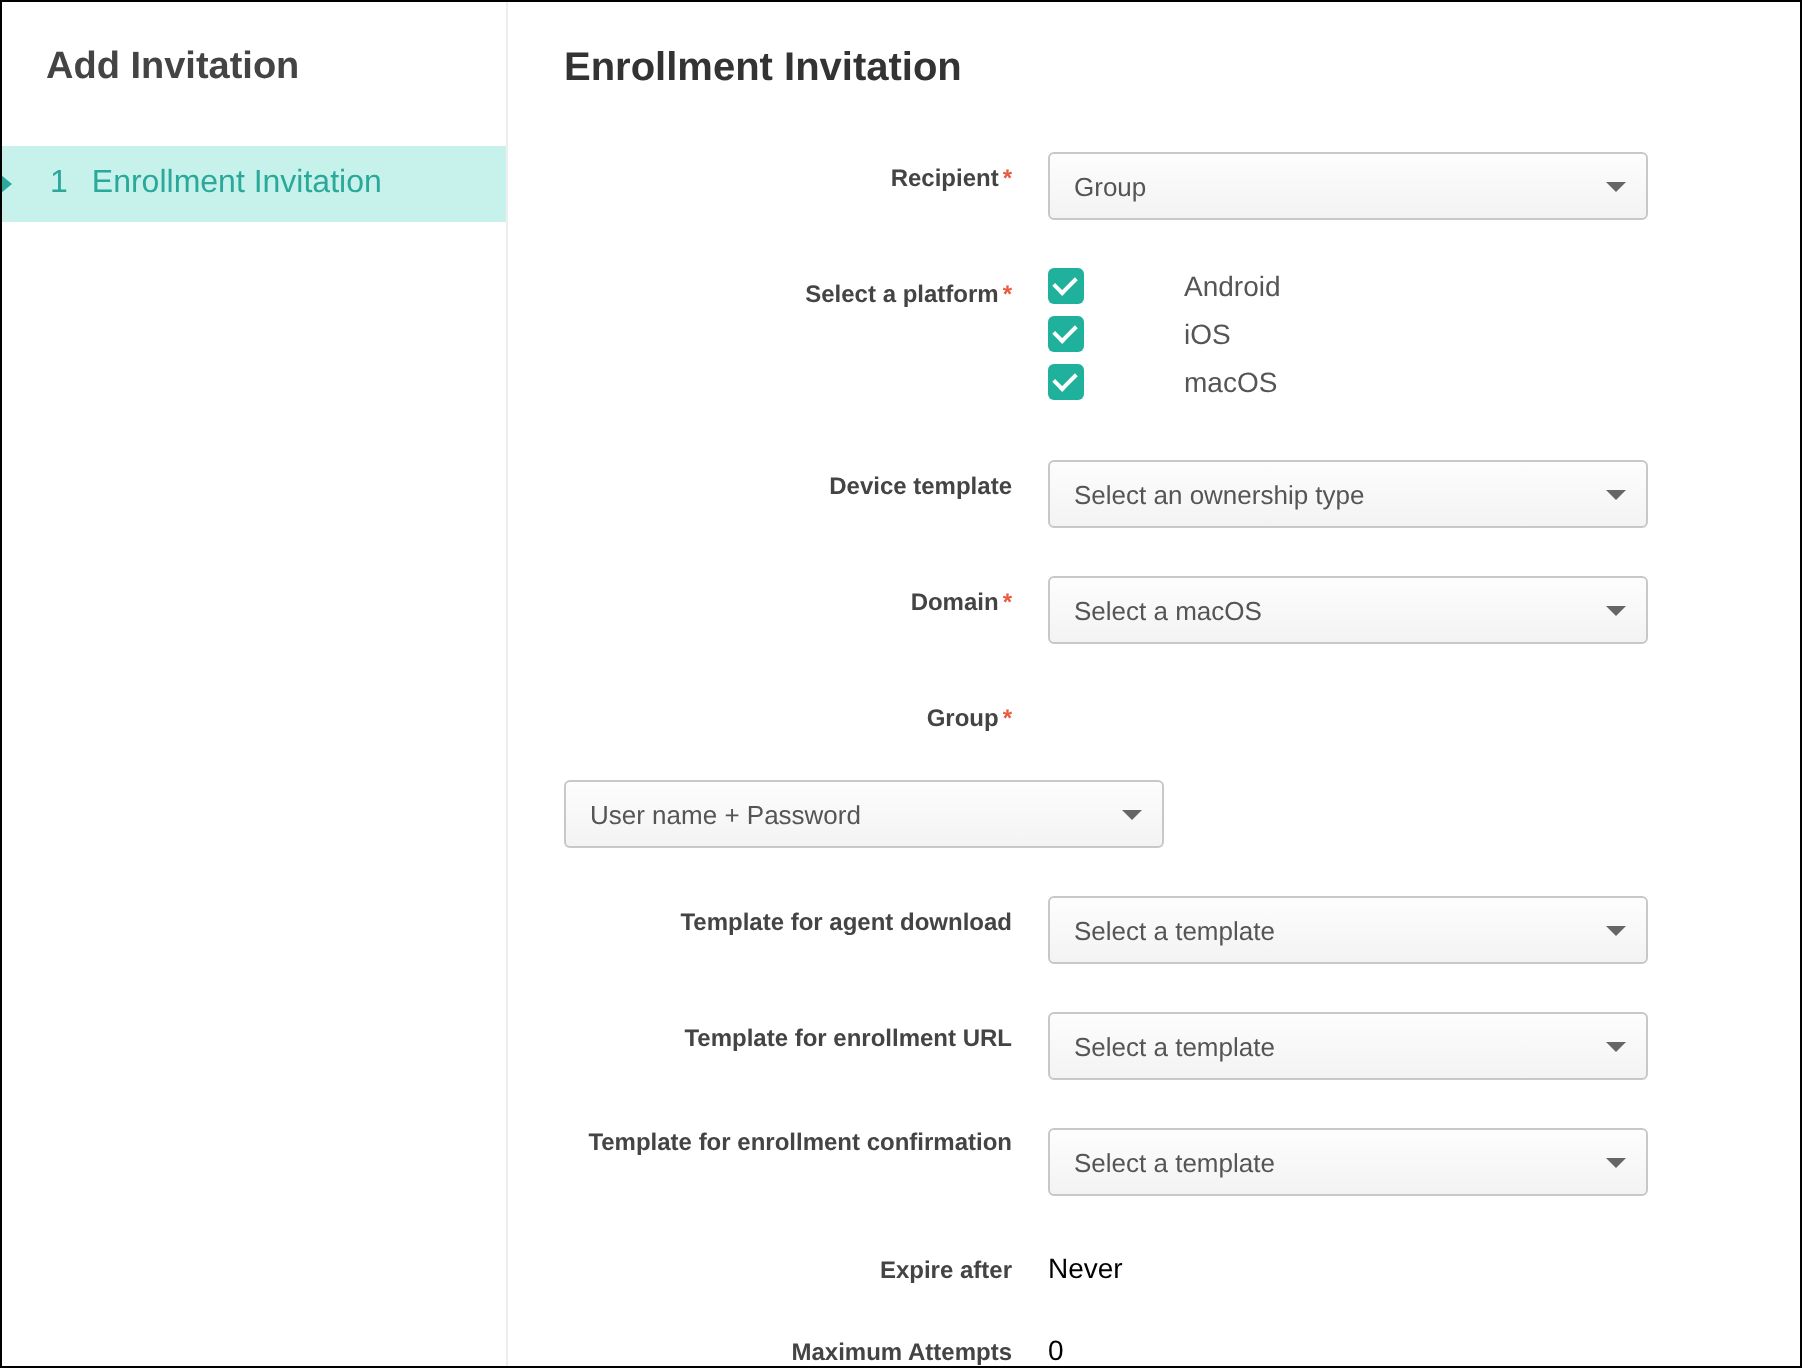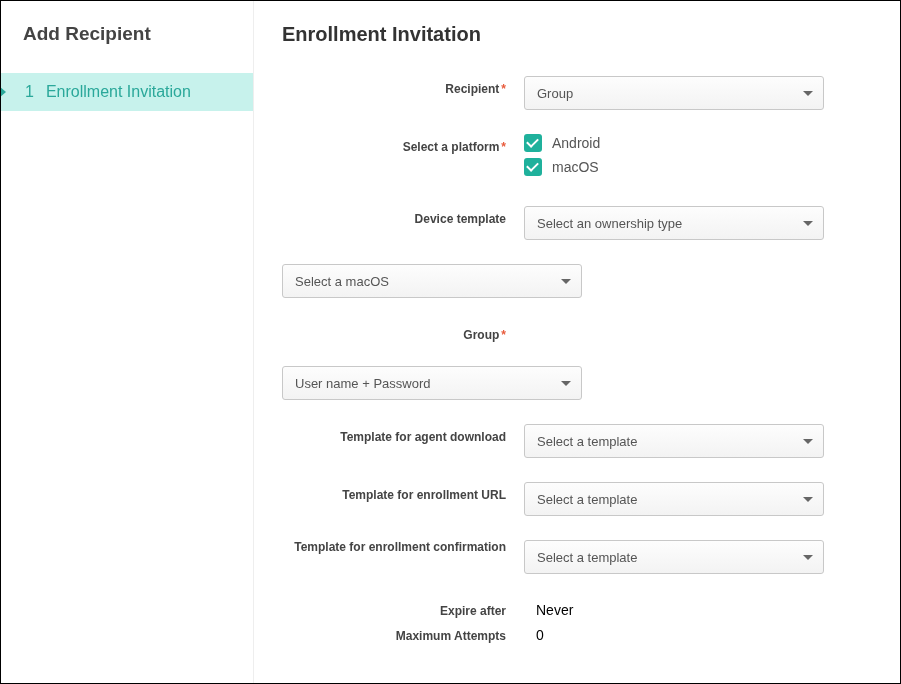--- a/index.html
+++ b/index.html
@@ -53,21 +53,21 @@
     padding: 22px 28px 10px 28px;
     overflow: hidden;
   }
   .main-title {
     font-size: 20px; font-weight: 700; color: #333; margin-bottom: 28px;
   }
   .form-row {
     display: flex; align-items: flex-start;
     margin-bottom: 22px;
   }
-  .form-row.compact { margin-bottom: 2px; gap: 12px; }
+  .form-row.compact { margin-bottom: 18px; }
   .label-col {
     width: 242px; min-width: 242px;
     text-align: right;
     padding-right: 18px;
     padding-top: 6px;
   }
   .label-col label {
     font-size: 12px; font-weight: 700; color: #444;
     line-height: 1.2;
   }
@@ -87,21 +87,21 @@
   }
   .select-box .caret {
     width: 0; height: 0;
     border-left: 5px solid transparent;
     border-right: 5px solid transparent;
     border-top: 5px solid #666;
   }
 
   .checkbox-row {
     display: flex; align-items: center; margin-bottom: 6px;
-    font-size: 14px; color: #555;
+    font-size: 14px; color: #555; gap: 40px;
   }
   .chk {
     width: 18px; height: 18px;
     background: #1fb19c;
     border-radius: 3px;
     margin-right: 10px;
     position: relative;
   }
   .chk::after {
     content: "";
@@ -114,21 +114,21 @@
   }
 
   .static-val { color: #000000; padding-top: 4px; display: inline-block; }
 </style>
 </head>
 <body>
 
 <div class="container">
   <div class="sidebar">
     <div class="sidebar-header">
-      <h2>Add Recipient</h2>
+      <h2>Add Invitation</h2>
     </div>
     <div class="step-item">
       <div class="step-caret"></div>
       <span class="step-num">1</span>
       <span class="step-label">Enrollment Invitation</span>
     </div>
   </div>
 
   <div class="main">
     <h1 class="main-title">Enrollment Invitation</h1>
@@ -149,38 +149,45 @@
       <div class="label-col">
         <label><span>Select a platform</span><span class="req">*</span></label>
       </div>
       <div class="field-col">
         <div class="checkbox-row">
           <span class="chk"></span>
           <span>Android</span>
         </div>
         <div class="checkbox-row">
           <span class="chk"></span>
+          <span>iOS</span>
+        </div>
+        <div class="checkbox-row">
+          <span class="chk"></span>
           <span>macOS</span>
         </div>
       </div>
     </div>
 
     <div class="form-row">
       <div class="label-col">
         <label>Device template</label>
       </div>
       <div class="field-col">
         <div class="select-box">
           <span>Select an ownership type</span>
           <span class="caret"></span>
         </div>
       </div>
     </div>
 
     <div class="form-row">
+      <div class="label-col">
+        <label><span>Domain</span><span class="req">*</span></label>
+      </div>
       <div class="field-col">
         <div class="select-box">
           <span>Select a macOS</span>
           <span class="caret"></span>
         </div>
       </div>
     </div>
 
     <div class="form-row">
       <div class="label-col">

